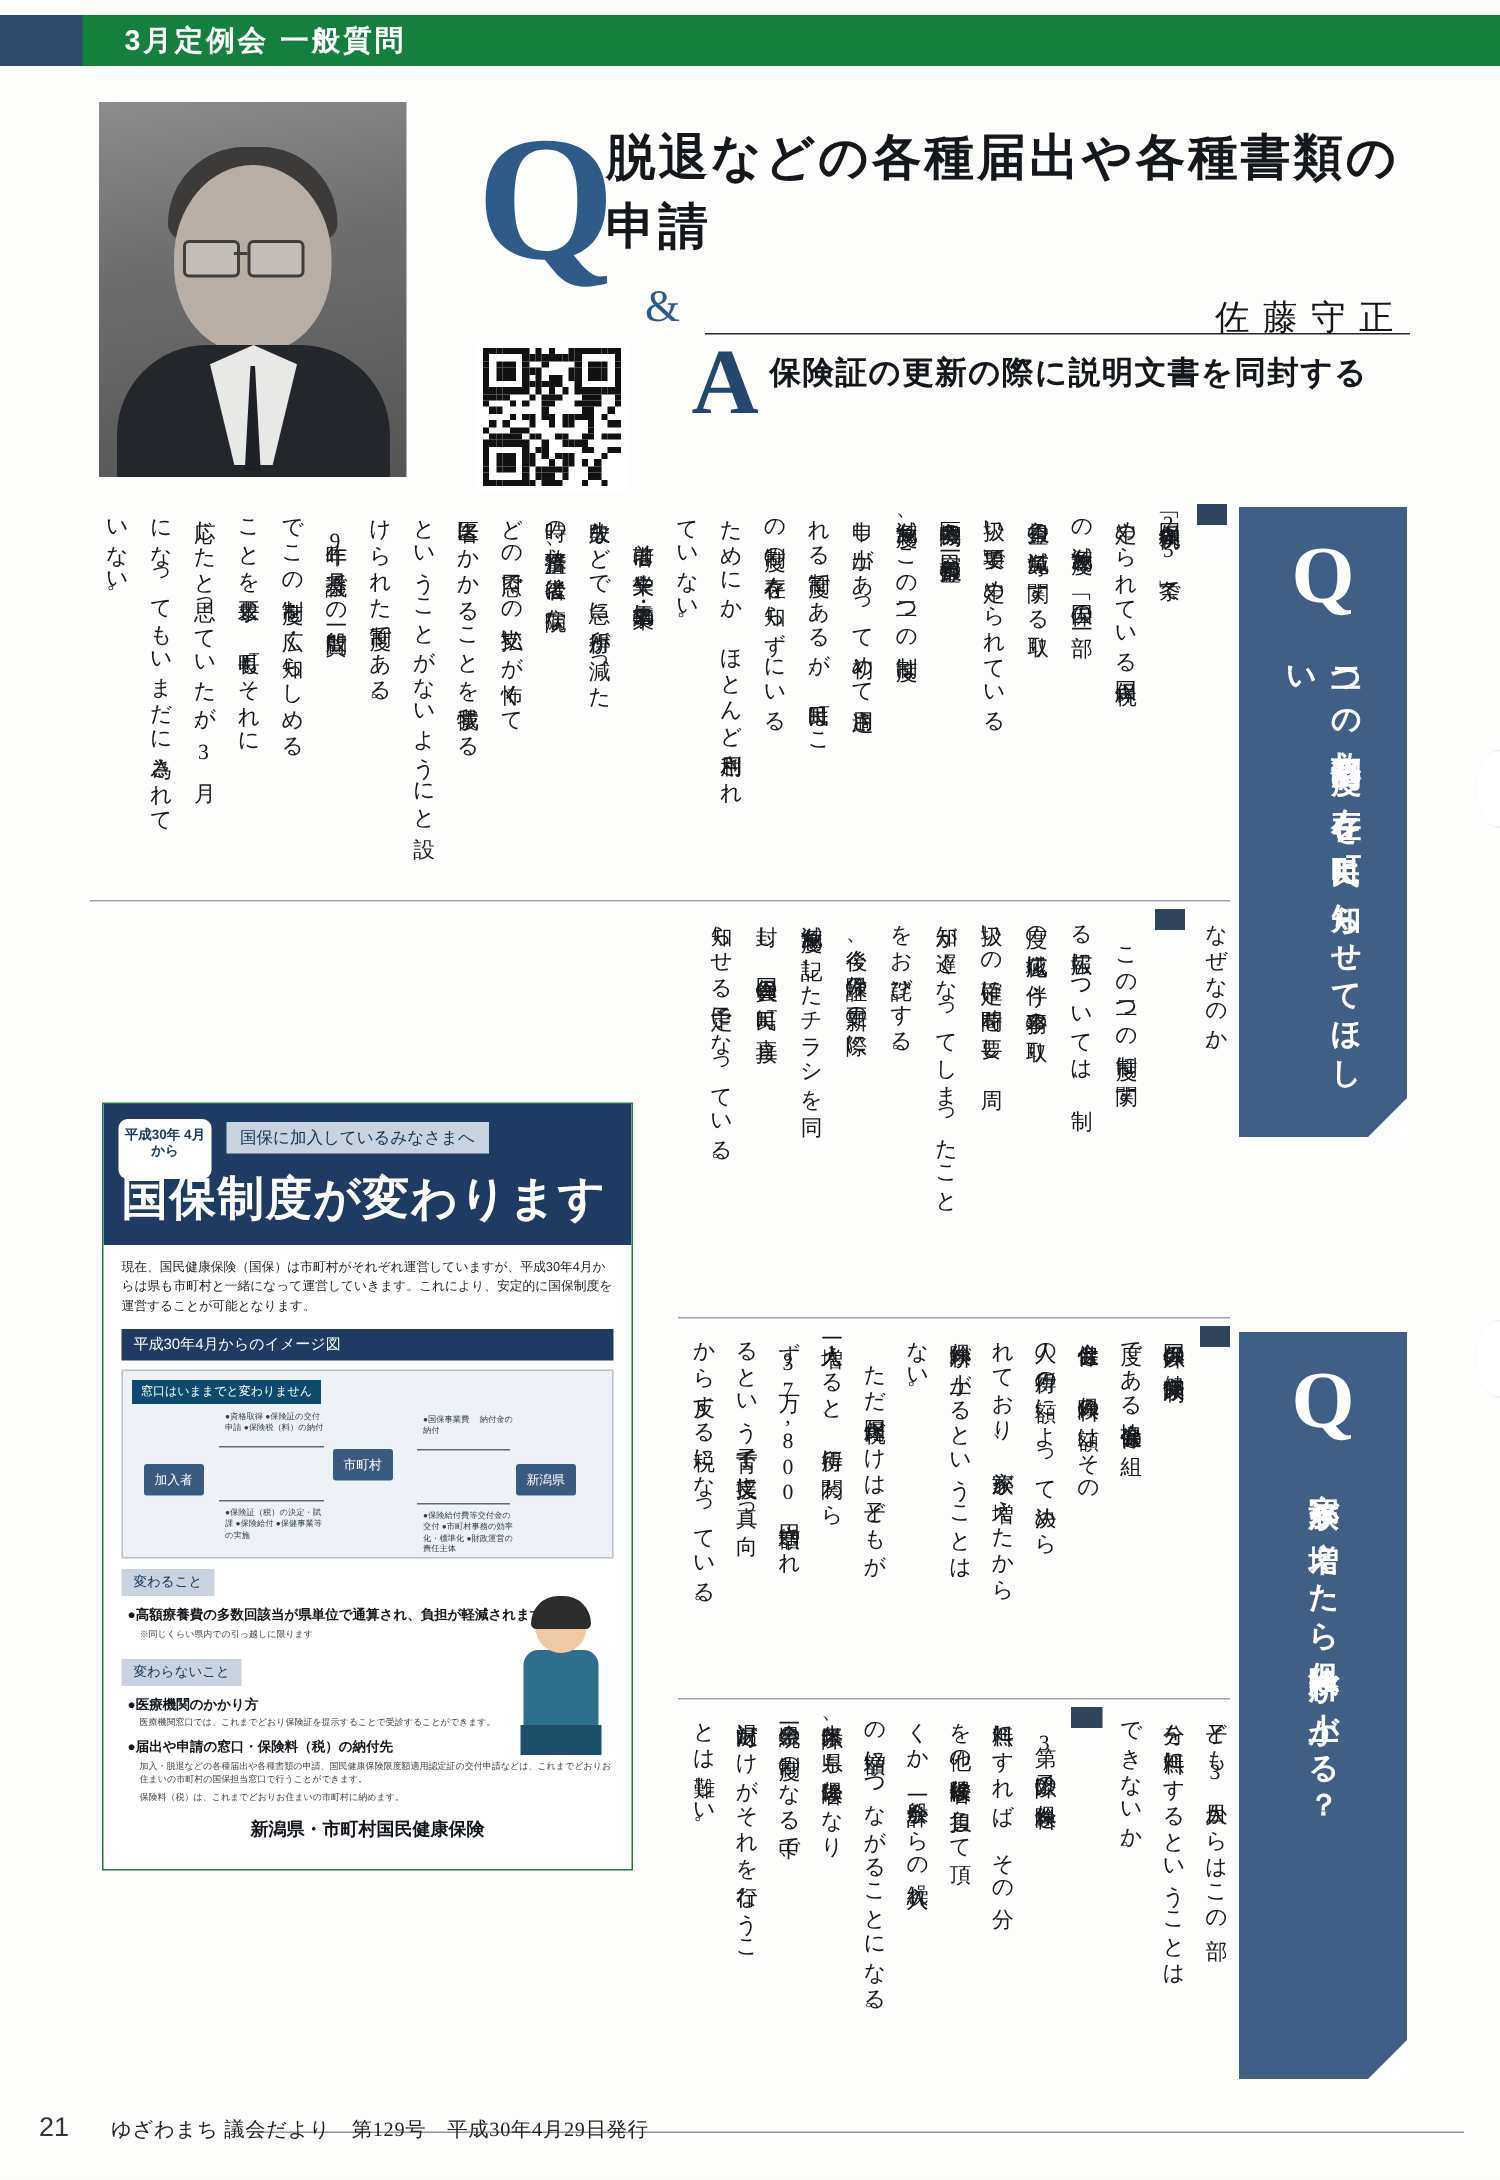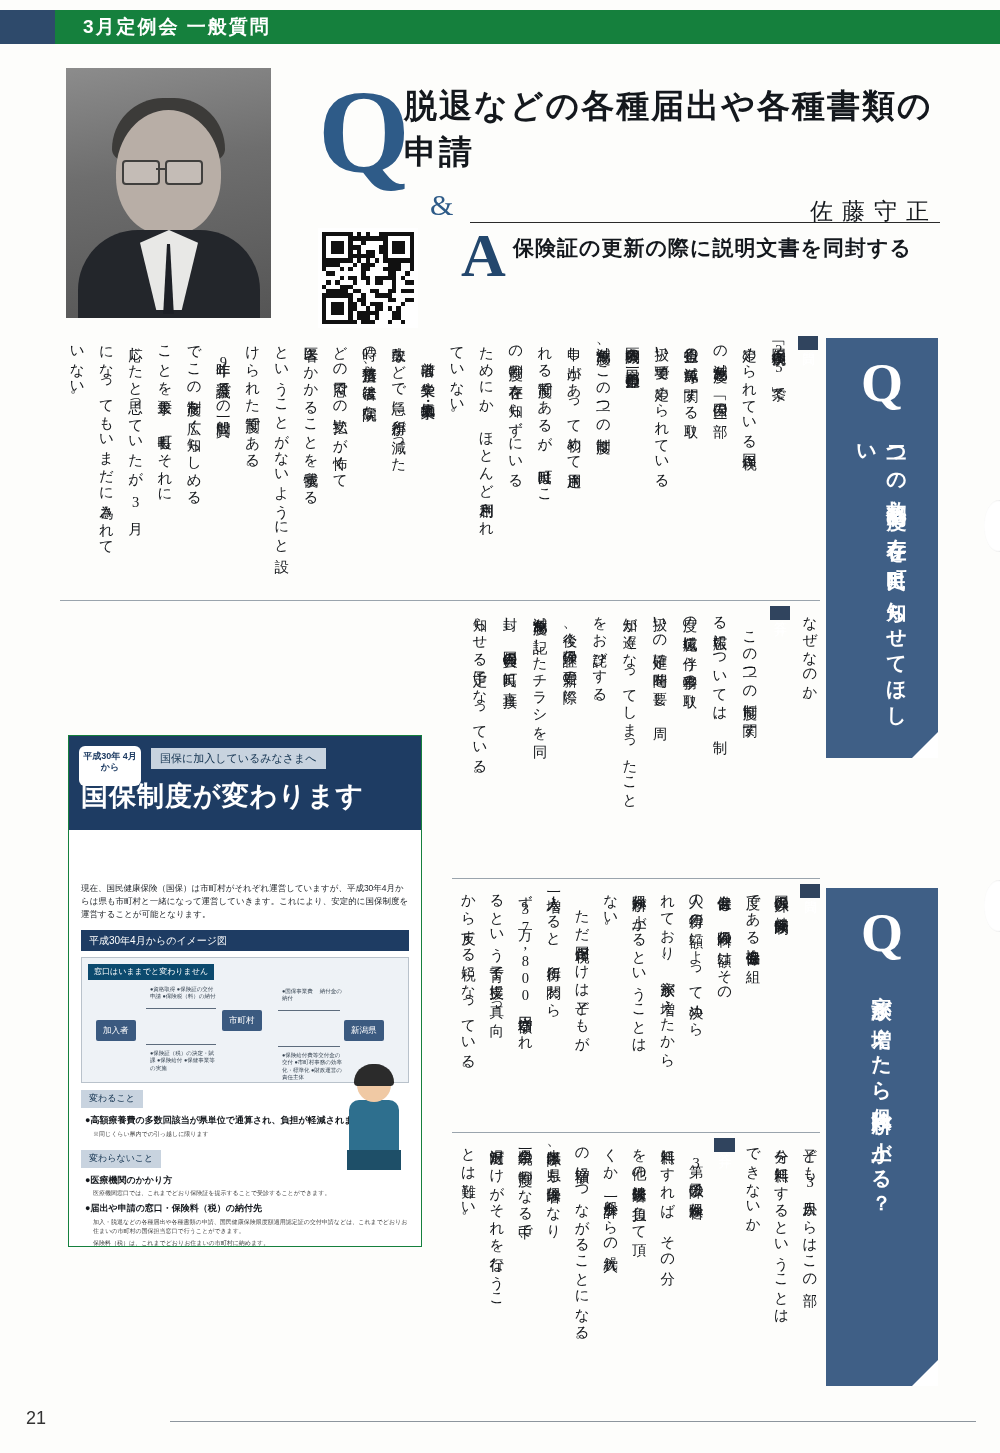--- a/index.html
+++ b/index.html
@@ -321,27 +321,27 @@
     background: #c8d3df;
     color: #12324f;
     font-size: 11px;
     padding: 3px 9px;
     font-family: "Liberation Sans", sans-serif;
   }
   .lf-head {
     position: absolute;
     left: 12px; top: 42px;
     color: #ffffff;
-    font-size: 27px;
+    font-size: 31px;
     font-weight: bold;
     letter-spacing: 1px;
     font-family: "Liberation Sans", sans-serif;
   }
   .lf-body { padding: 8px 12px; font-size: 8.5px; line-height: 1.55; color: #1b1f24;
-             font-family: "Liberation Sans", sans-serif; margin-top: 44px; }
+             font-family: "Liberation Sans", sans-serif; }
   .lf-barhead {
     background: #1e3c63; color: #fff; font-size: 10px;
     padding: 3px 8px; margin: 8px 0 6px 0;
     font-family: "Liberation Sans", sans-serif;
   }
   .lf-diagram {
     border: 1px solid #b9c2cb;
     background: #eef2f6;
     padding: 6px;
     position: relative;
@@ -1061,15 +1061,16 @@
       <div class="p-hair"></div>
     </div>
   </div>
 
   <div class="punch" id="punch1"></div>
   <div class="punch" id="punch2"></div>
 
   <div class="footer-rule"></div>
   <div class="footer">
     <span class="page-num">21</span>
+    <span class="footer-text">ゆざわまち 議会だより　第129号　平成30年4月29日発行</span>
   </div>
 
 </div>
 
 </body></html>

